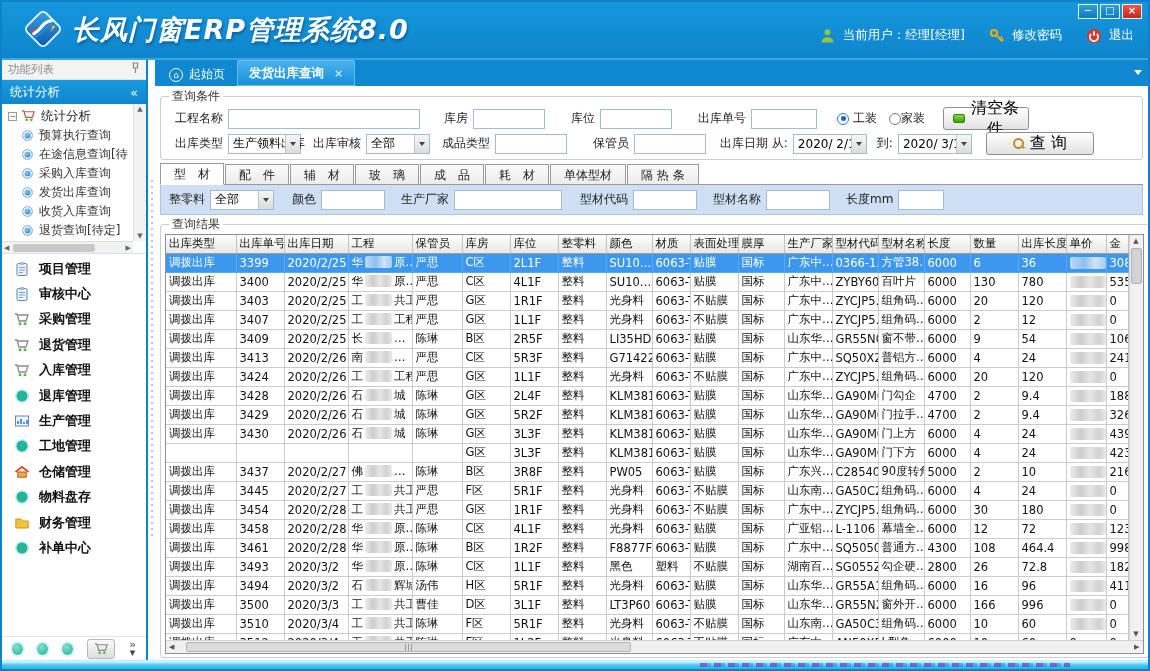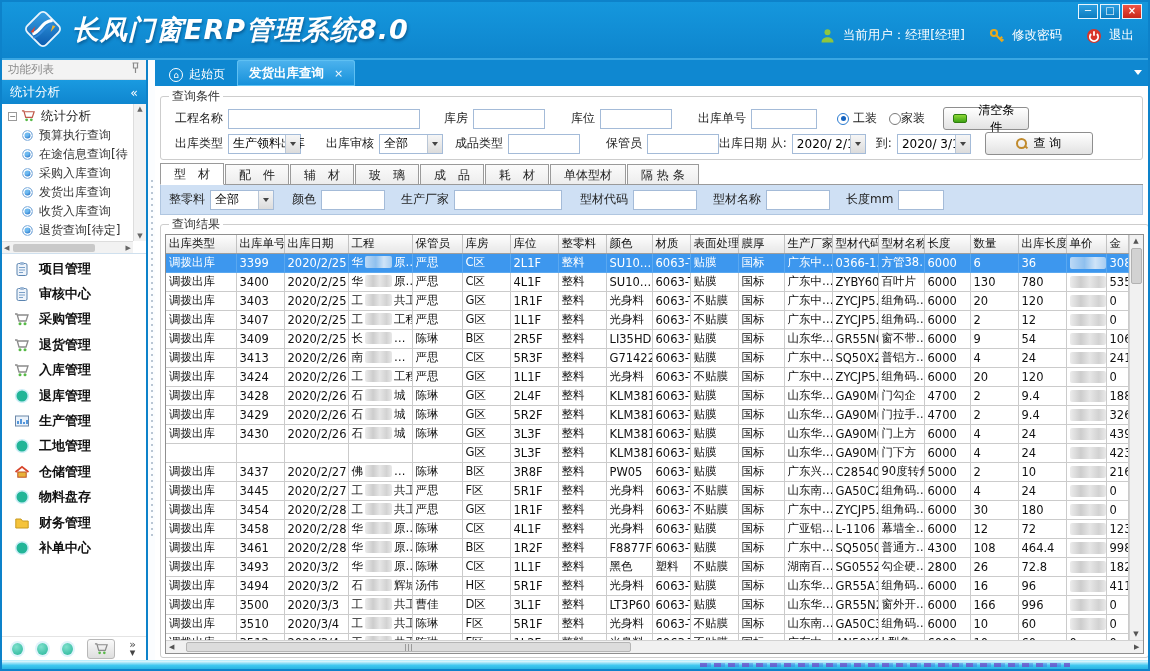--- a/index.html
+++ b/index.html
@@ -56,21 +56,21 @@
   legend{font-size:12px;color:#333;padding:0 3px;margin-left:4px}
   .frow{display:flex;align-items:center;height:25px}
   .flabel{font-size:12px;color:#222;white-space:nowrap}
   .tb{height:20px;border:1px solid #a4bbd8;background:#fff;font-size:12px;padding:0 3px;font-family:inherit}
   .combo{height:20px;border:1px solid #a4bbd8;background:#fff;display:inline-flex;align-items:center;font-size:12px;position:relative;padding:0 18px 0 4px;white-space:nowrap}
   .combo .arr{position:absolute;right:0;top:0;bottom:0;width:15px;background:linear-gradient(#f6f6f6,#dcdcdc);border-left:1px solid #b9c6d6;display:flex;align-items:center;justify-content:center}
   .combo .arr::after{content:"";border-left:3.5px solid transparent;border-right:3.5px solid transparent;border-top:4px solid #444}
   .radio{width:12px;height:12px;border-radius:50%;border:1px solid #7a7a7a;background:#fff;display:inline-block;position:relative;vertical-align:-2px}
   .radio.on{border-color:#2b7bd0}
   .radio.on::after{content:"";position:absolute;left:2.5px;top:2.5px;width:5px;height:5px;border-radius:50%;background:#1463c0}
-  .btn{height:23px;border:1px solid #8e8e8e;border-radius:3px;background:linear-gradient(#fff,#e2e2e2);font-size:12px;display:inline-flex;align-items:center;padding:0 9px;gap:6px;cursor:pointer;font-family:inherit}
+  .btn{height:23px;border:1px solid #8e8e8e;border-radius:3px;background:linear-gradient(#fff,#e2e2e2);font-size:16px;display:inline-flex;align-items:center;padding:0 9px;gap:6px;cursor:pointer;font-family:inherit}
   .eraser-ico{width:15px;height:9px;border-radius:2px;background:linear-gradient(#8fd838,#3da313);border:1px solid #2e7d0e}
   .mag-ico{width:11px;height:11px;position:relative}
   .mag-ico::before{content:"";position:absolute;left:0;top:0;width:7px;height:7px;border:2px solid #c08a2c;border-radius:50%}
   .mag-ico::after{content:"";position:absolute;left:8px;top:8px;width:4px;height:2px;background:#c08a2c;transform:rotate(45deg)}
 
   
   .mat-wrap{margin:4px 5px 0;flex:0 0 auto}
   .mat-tabs{display:flex;height:21px;position:relative}
   .mat-tabs::after{content:"";position:absolute;left:0;right:0;bottom:0;border-bottom:1px solid #9a9a9a}
   .mtab{border:1px solid #9a9a9a;border-bottom:none;background:linear-gradient(#fbfbfb,#ececec);font-size:12px;color:#222;display:flex;align-items:center;padding:0 13px;margin-right:1px;cursor:pointer;position:relative;white-space:nowrap}
@@ -397,30 +397,30 @@
               <span class="eraser-ico"></span>
               <span>清空条件</span>
             </button>
           </div>
           <div class="frow">
             <span class="flabel" style="margin-left:10px">出库类型</span>
             <span class="combo" style="width:73px;margin-left:5px">
                 <span>生产领料出库</span>
                 <span class="arr"></span>
               </span>
-            <span class="flabel" style="margin-left:25px">出库审核</span>
+            <span class="flabel" style="margin-left:12px">出库审核</span>
             <span class="combo" style="width:64px;margin-left:5px">
                 <span>全部</span>
                 <span class="arr"></span>
               </span>
             <span class="flabel" style="margin-left:12px">成品类型</span>
             <input class="tb" style="width: 72px; margin-left: 5px;" value="">
             <span class="flabel" style="margin-left:26px">保管员</span>
             <input class="tb" style="width: 72px; margin-left: 5px;" value="">
-            <span class="flabel" style="">出库日期 从:</span>
+            <span class="flabel" style="margin-left:14px">出库日期 从:</span>
             <span class="combo" style="width:74px;margin-left:5px">
                 <span>2020/ 2/16</span>
                 <span class="arr"></span>
               </span>
             <span class="flabel" style="margin-left:10px">到:</span>
             <span class="combo" style="width:74px;margin-left:5px">
                 <span>2020/ 3/16</span>
                 <span class="arr"></span>
               </span>
             <button class="btn" style="margin-left:14px;width:108px;justify-content:center">

